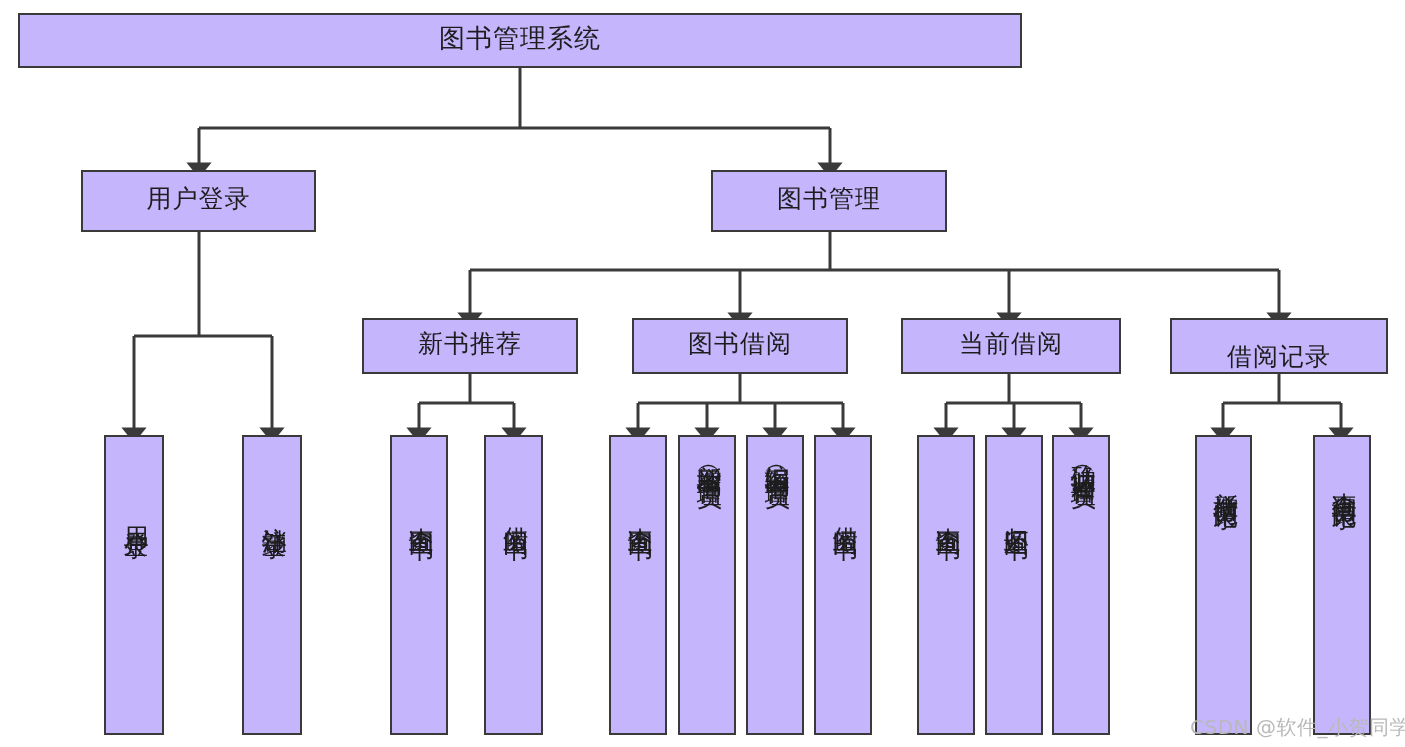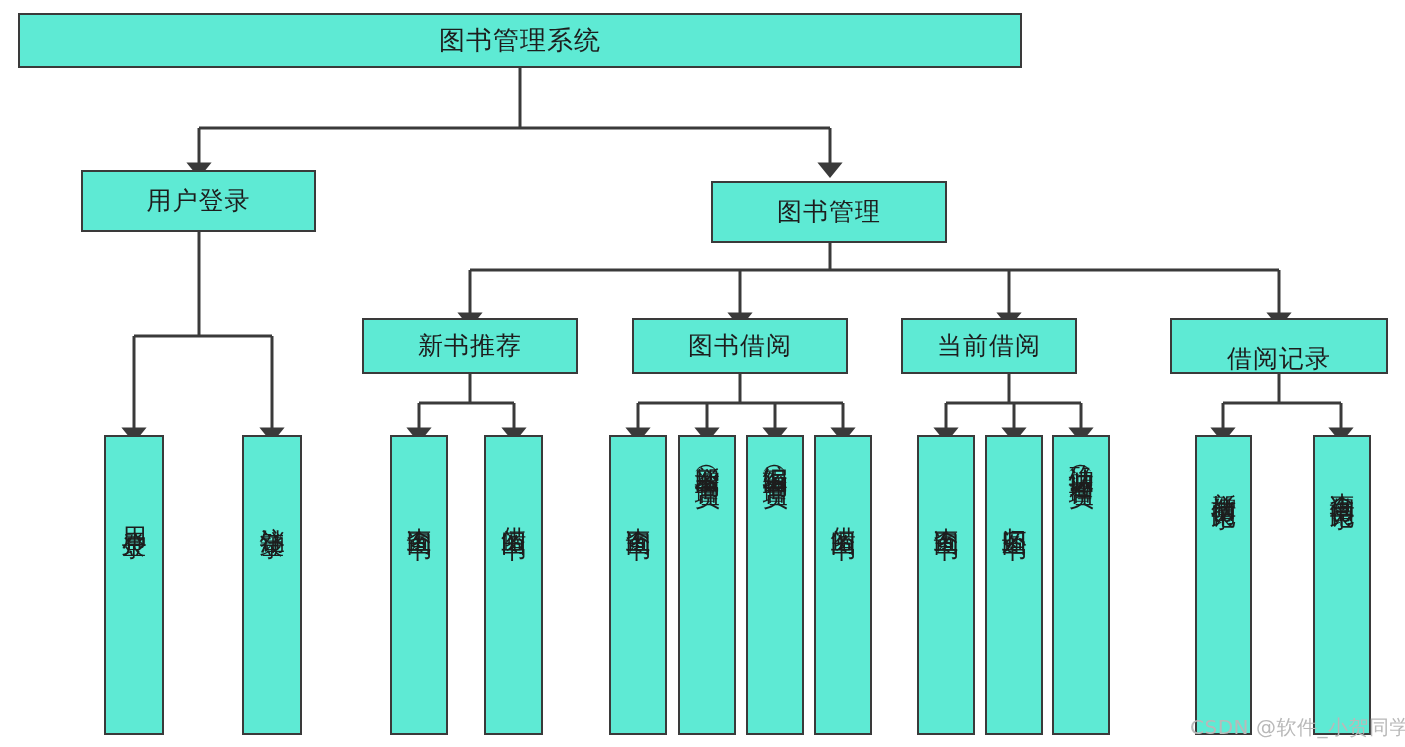--- a/index.html
+++ b/index.html
@@ -23,26 +23,27 @@
     left: 0;
     top: 0;
     width: 1405px;
     height: 747px;
     pointer-events: none;
   }
   .node {
     position: absolute;
     box-sizing: border-box;
     border: 2.5px solid #3a3a3a;
-    background: #5eead4;
+    background: #c4b5fd;
     display: flex;
     align-items: center;
     justify-content: center;
     color: #1d1d1d;
     z-index: 2;
+    font-family: Liberation Mono, monospace;
   }
   .node.horiz {
     font-size: 25px;
     line-height: 1.1;
     letter-spacing: 1px;
   }
   .node.root {
     font-size: 26px;
   }
   .node.vert {
@@ -125,31 +126,31 @@
     </g>
   </svg>
 
   <div class="node horiz root" style="left:18px; top:13px; width:1004px; height:55px;">
     <span>图书管理系统</span>
   </div>
 
   <div class="node horiz" style="left:81px; top:170px; width:235px; height:62px;">
     <span>用户登录</span>
   </div>
-  <div class="node horiz" style="left:711px; top:170px; width:236px; height:62px;margin-top:11px;">
+  <div class="node horiz" style="left:711px; top:170px; width:236px; height:62px;">
     <span>图书管理</span>
   </div>
 
   <div class="node horiz" style="left:362px; top:318px; width:216px; height:56px;align-items:center;">
     <span>新书推荐</span>
   </div>
   <div class="node horiz" style="left:632px; top:318px; width:216px; height:56px;">
     <span>图书借阅</span>
   </div>
-  <div class="node horiz" style="left:901px; top:318px; width:176px; height:56px;">
+  <div class="node horiz" style="left:901px; top:318px; width:220px; height:56px;">
     <span>当前借阅</span>
   </div>
   <div class="node horiz" style="left:1170px; top:318px; width:218px; height:56px;align-items:flex-end;">
     <span>借阅记录</span>
   </div>
 
   <div class="node vert" style="left:104px; top:435px; width:60px; height:300px; padding-top:70px;">
     <span class="vlabel">用户登录</span>
   </div>
   <div class="node vert" style="left:242px; top:435px; width:60px; height:300px; padding-top:70px;">

